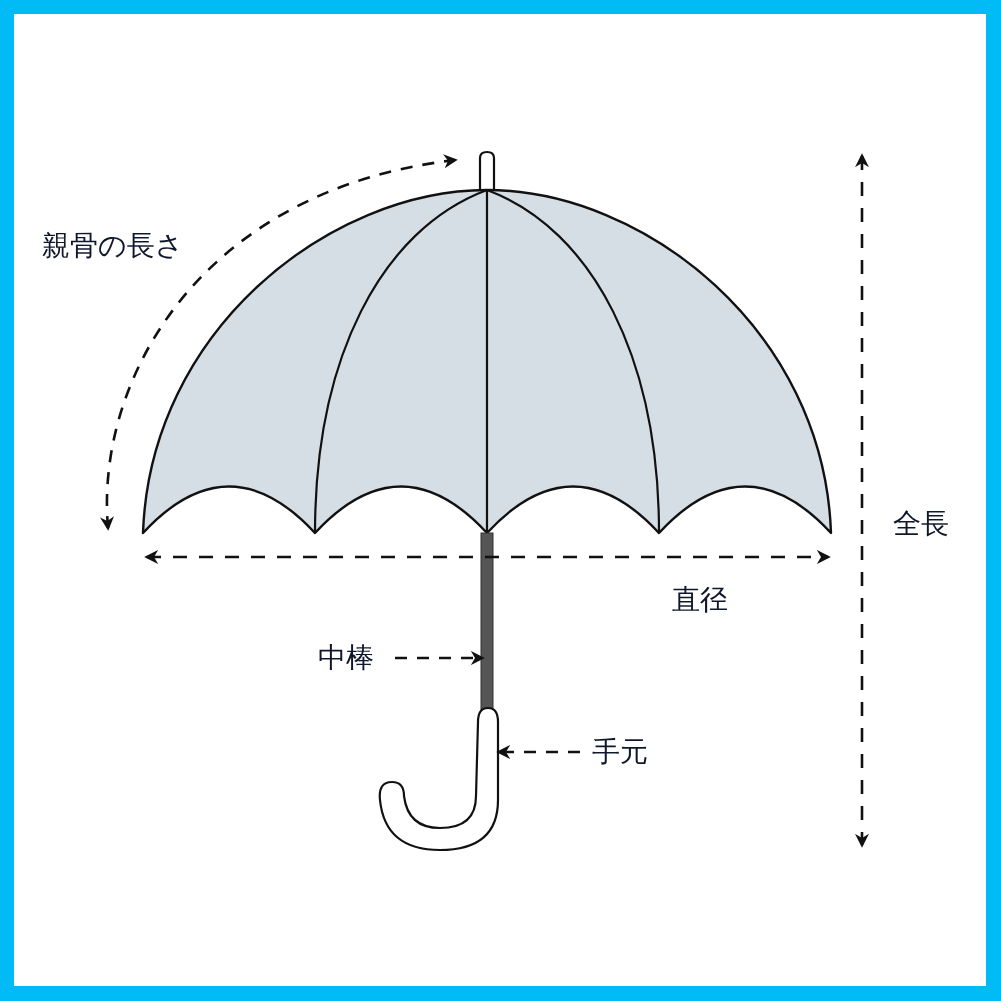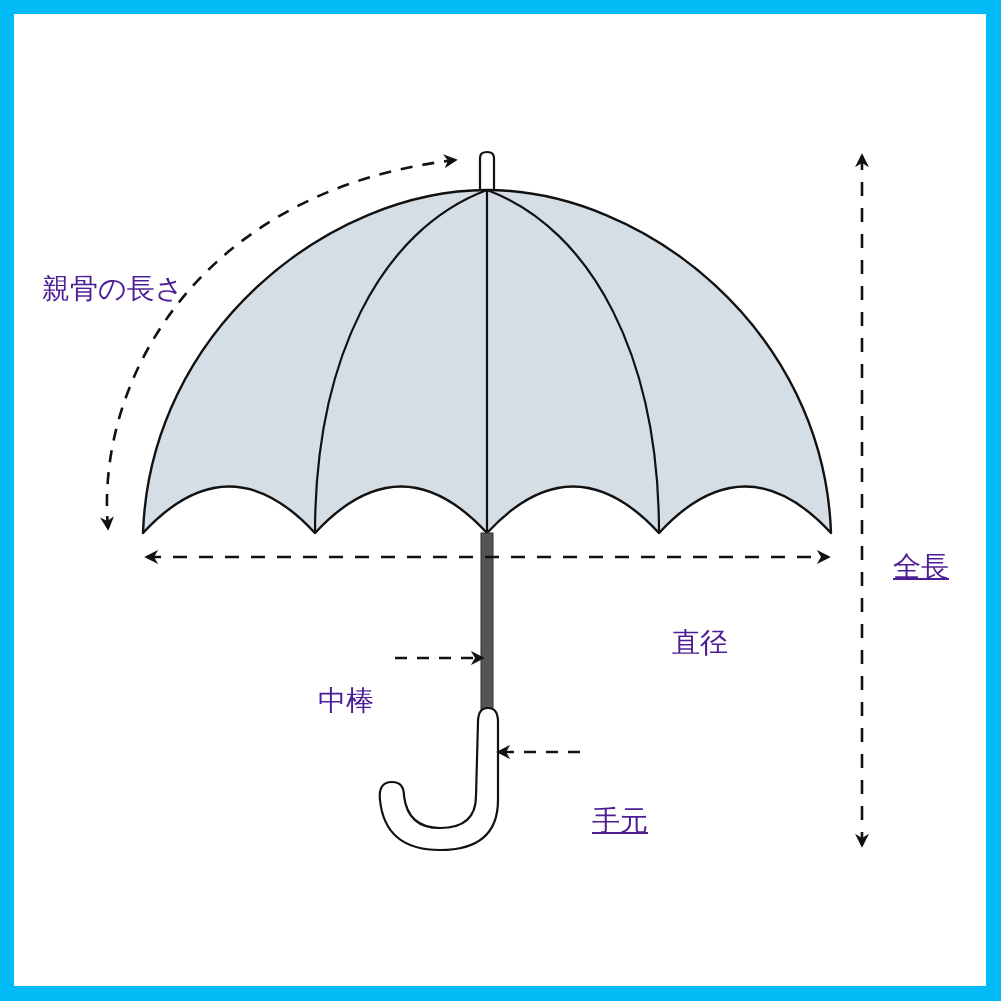--- a/index.html
+++ b/index.html
@@ -1,19 +1,19 @@
 <!DOCTYPE html>
 <html><head>
 <meta charset="utf-8">
 <style>
   html, body { margin:0; padding:0; }
   body { width:1001px; height:1001px; position:relative; overflow:hidden; background:#00bbf5; font-family:"DejaVu Sans", sans-serif; }
   .frame { position:absolute; left:14px; top:14px; width:972px; height:972px; background:#ffffff; }
   svg.diagram { position:absolute; left:0; top:0; width:1001px; height:1001px; }
-  .label { position:absolute; font-size:28px; color:#4c1d95; white-space:nowrap; line-height:1; letter-spacing:0px;margin-top:43px; }
+  .label { position:absolute; font-size:28px; color:#0f172a; white-space:nowrap; line-height:1; letter-spacing:0px; }
 </style>
 </head>
 <body>
 
 <div class="frame"></div>
 
 <svg class="diagram" viewBox="0 0 1001 1001">
   <defs>
     <marker id="ah" viewBox="0 0 20 20" refX="16" refY="10" markerWidth="14" markerHeight="14" orient="auto-start-reverse" markerUnits="userSpaceOnUse">
       <path d="M0,0 L20,10 L0,20 L6,10 Z" fill="#111"></path>
@@ -59,14 +59,14 @@
   <line x1="862" y1="156" x2="862" y2="845" stroke="#111" stroke-width="2.6" stroke-dasharray="14,12" marker-start="url(#ah)" marker-end="url(#ah)"></line>
 
   <line x1="395" y1="658" x2="482" y2="658" stroke="#111" stroke-width="2.4" stroke-dasharray="12,10" marker-end="url(#ah)"></line>
 
   <line x1="580" y1="752" x2="499" y2="752" stroke="#111" stroke-width="2.4" stroke-dasharray="12,10" marker-end="url(#ah)"></line>
 </svg>
 
 <div class="label" style="left:42px; top:232px;">親骨の長さ</div>
 <div class="label" style="left:672px; top:586px;">直径</div>
 <div class="label" style="left:318px; top:644px;">中棒</div>
-<div class="label" style="left:592px; top:764px;text-decoration:underline;">手元</div>
-<div class="label" style="left:893px; top:510px;text-decoration:underline;">全長</div>
+<div class="label" style="left:592px; top:738px;">手元</div>
+<div class="label" style="left:893px; top:510px;">全長</div>
 
 </body></html>

